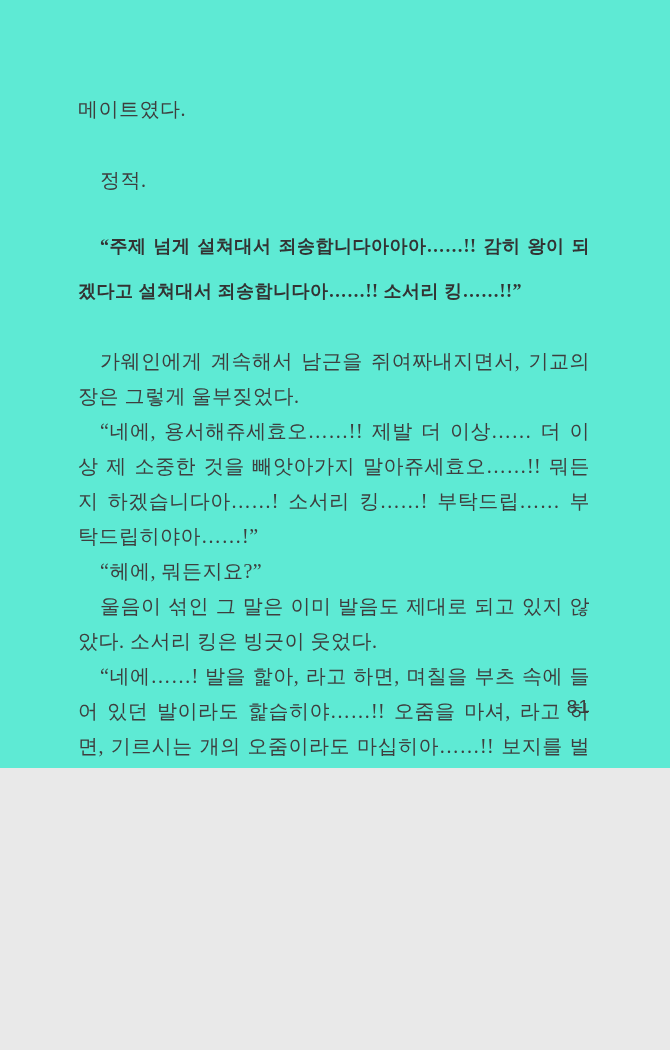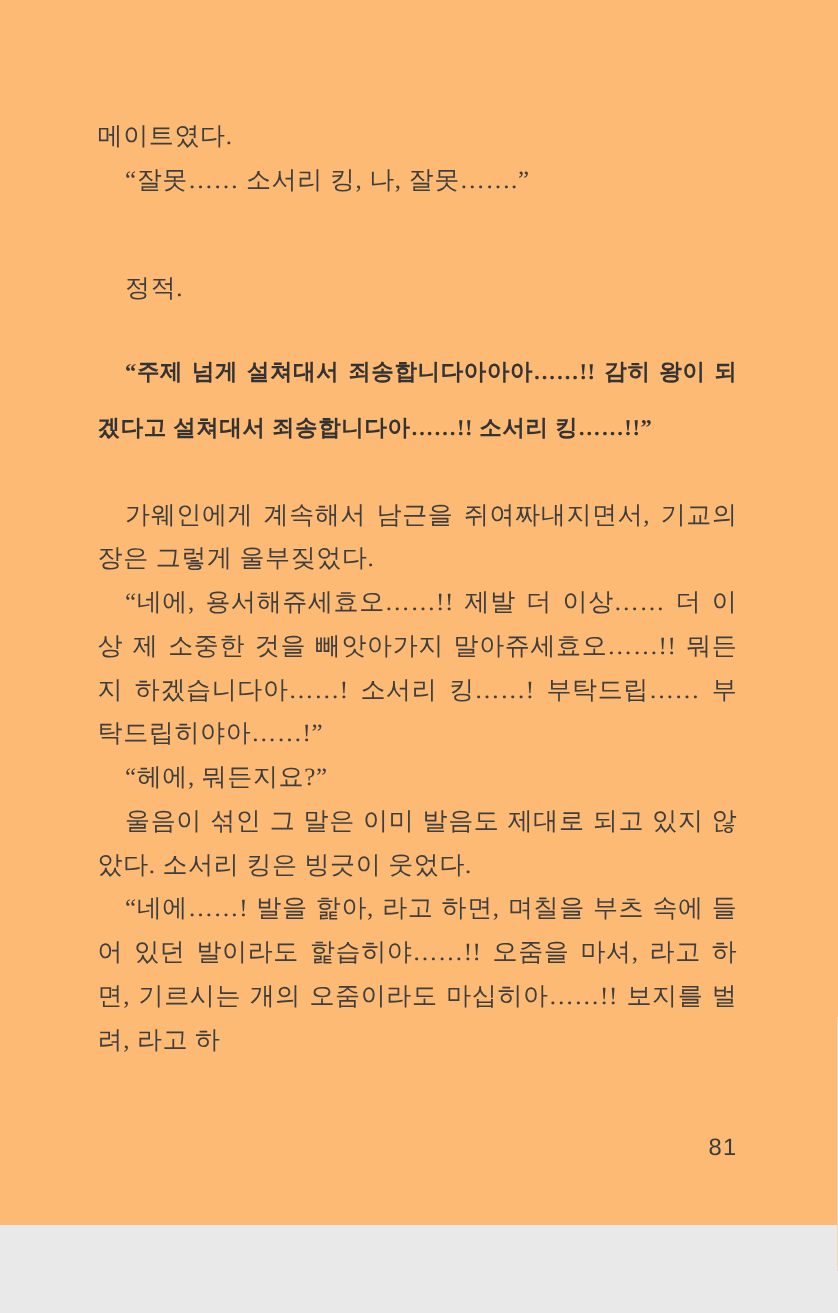--- a/index.html
+++ b/index.html
@@ -3,23 +3,23 @@
 <meta charset="utf-8">
 <style>
   html, body {
     margin: 0;
     padding: 0;
     background: #e9e9e9;
   }
   .scan-page {
     position: relative;
     width: 670px;
-    height: 980px;
+    height: 768px;
     margin: 0 auto;
-    background: #fdba74;
+    background: #5eead4;
     overflow: hidden;
     font-family: "Liberation Serif", "DejaVu Serif", serif;
   }
   .text-column {
     position: absolute;
     left: 78px;
     top: 92px;
     width: 512px;
     color: #3e3e3e;
     font-size: 20px;
@@ -29,21 +29,21 @@
   }
   .text-column p {
     margin: 0;
     text-indent: 22px;
     word-break: break-all;
   }
   p.no-indent {
     text-indent: 0;
   }
   p.gap-one-line {
-    margin-top: 52px;
+    margin-top: 36px;
   }
   p.emphasis {
     margin-top: 26px;
     margin-bottom: 30px;
     font-size: 18px;
     line-height: 45px;
     font-weight: 700;
     color: #333333;
     letter-spacing: 0.5px;
   }
@@ -59,21 +59,20 @@
     color: #3c3c3c;
     letter-spacing: 1px;
   }
 </style>
 </head>
 <body>
 
 <div class="scan-page">
   <div class="text-column">
     <p class="no-indent">메이트였다.</p>
-    <p>“잘못…… 소서리 킹, 나, 잘못…….”</p>
     <p class="gap-one-line">정적.</p>
     <p class="emphasis">“주제 넘게 설쳐대서 죄송합니다아아아……!! 감히 왕이 되겠다고 설쳐대서 죄송합니다아……!! 소서리 킹……!!”</p>
     <p class="after-emphasis">가웨인에게 계속해서 남근을 쥐여짜내지면서, 기교의 장은 그렇게 울부짖었다.</p>
     <p>“네에, 용서해쥬세효오……!! 제발 더 이상…… 더 이상 제 소중한 것을 빼앗아가지 말아쥬세효오……!! 뭐든지 하겠습니다아……! 소서리 킹……! 부탁드립…… 부탁드립히야아……!”</p>
     <p>“헤에, 뭐든지요?”</p>
     <p>울음이 섞인 그 말은 이미 발음도 제대로 되고 있지 않았다. 소서리 킹은 빙긋이 웃었다.</p>
     <p>“네에……! 발을 핥아, 라고 하면, 며칠을 부츠 속에 들어 있던 발이라도 핥습히야……!! 오줌을 마셔, 라고 하면, 기르시는 개의 오줌이라도 마십히아……!! 보지를 벌려, 라고 하</p>
   </div>
 
   <div class="page-number">81</div>

